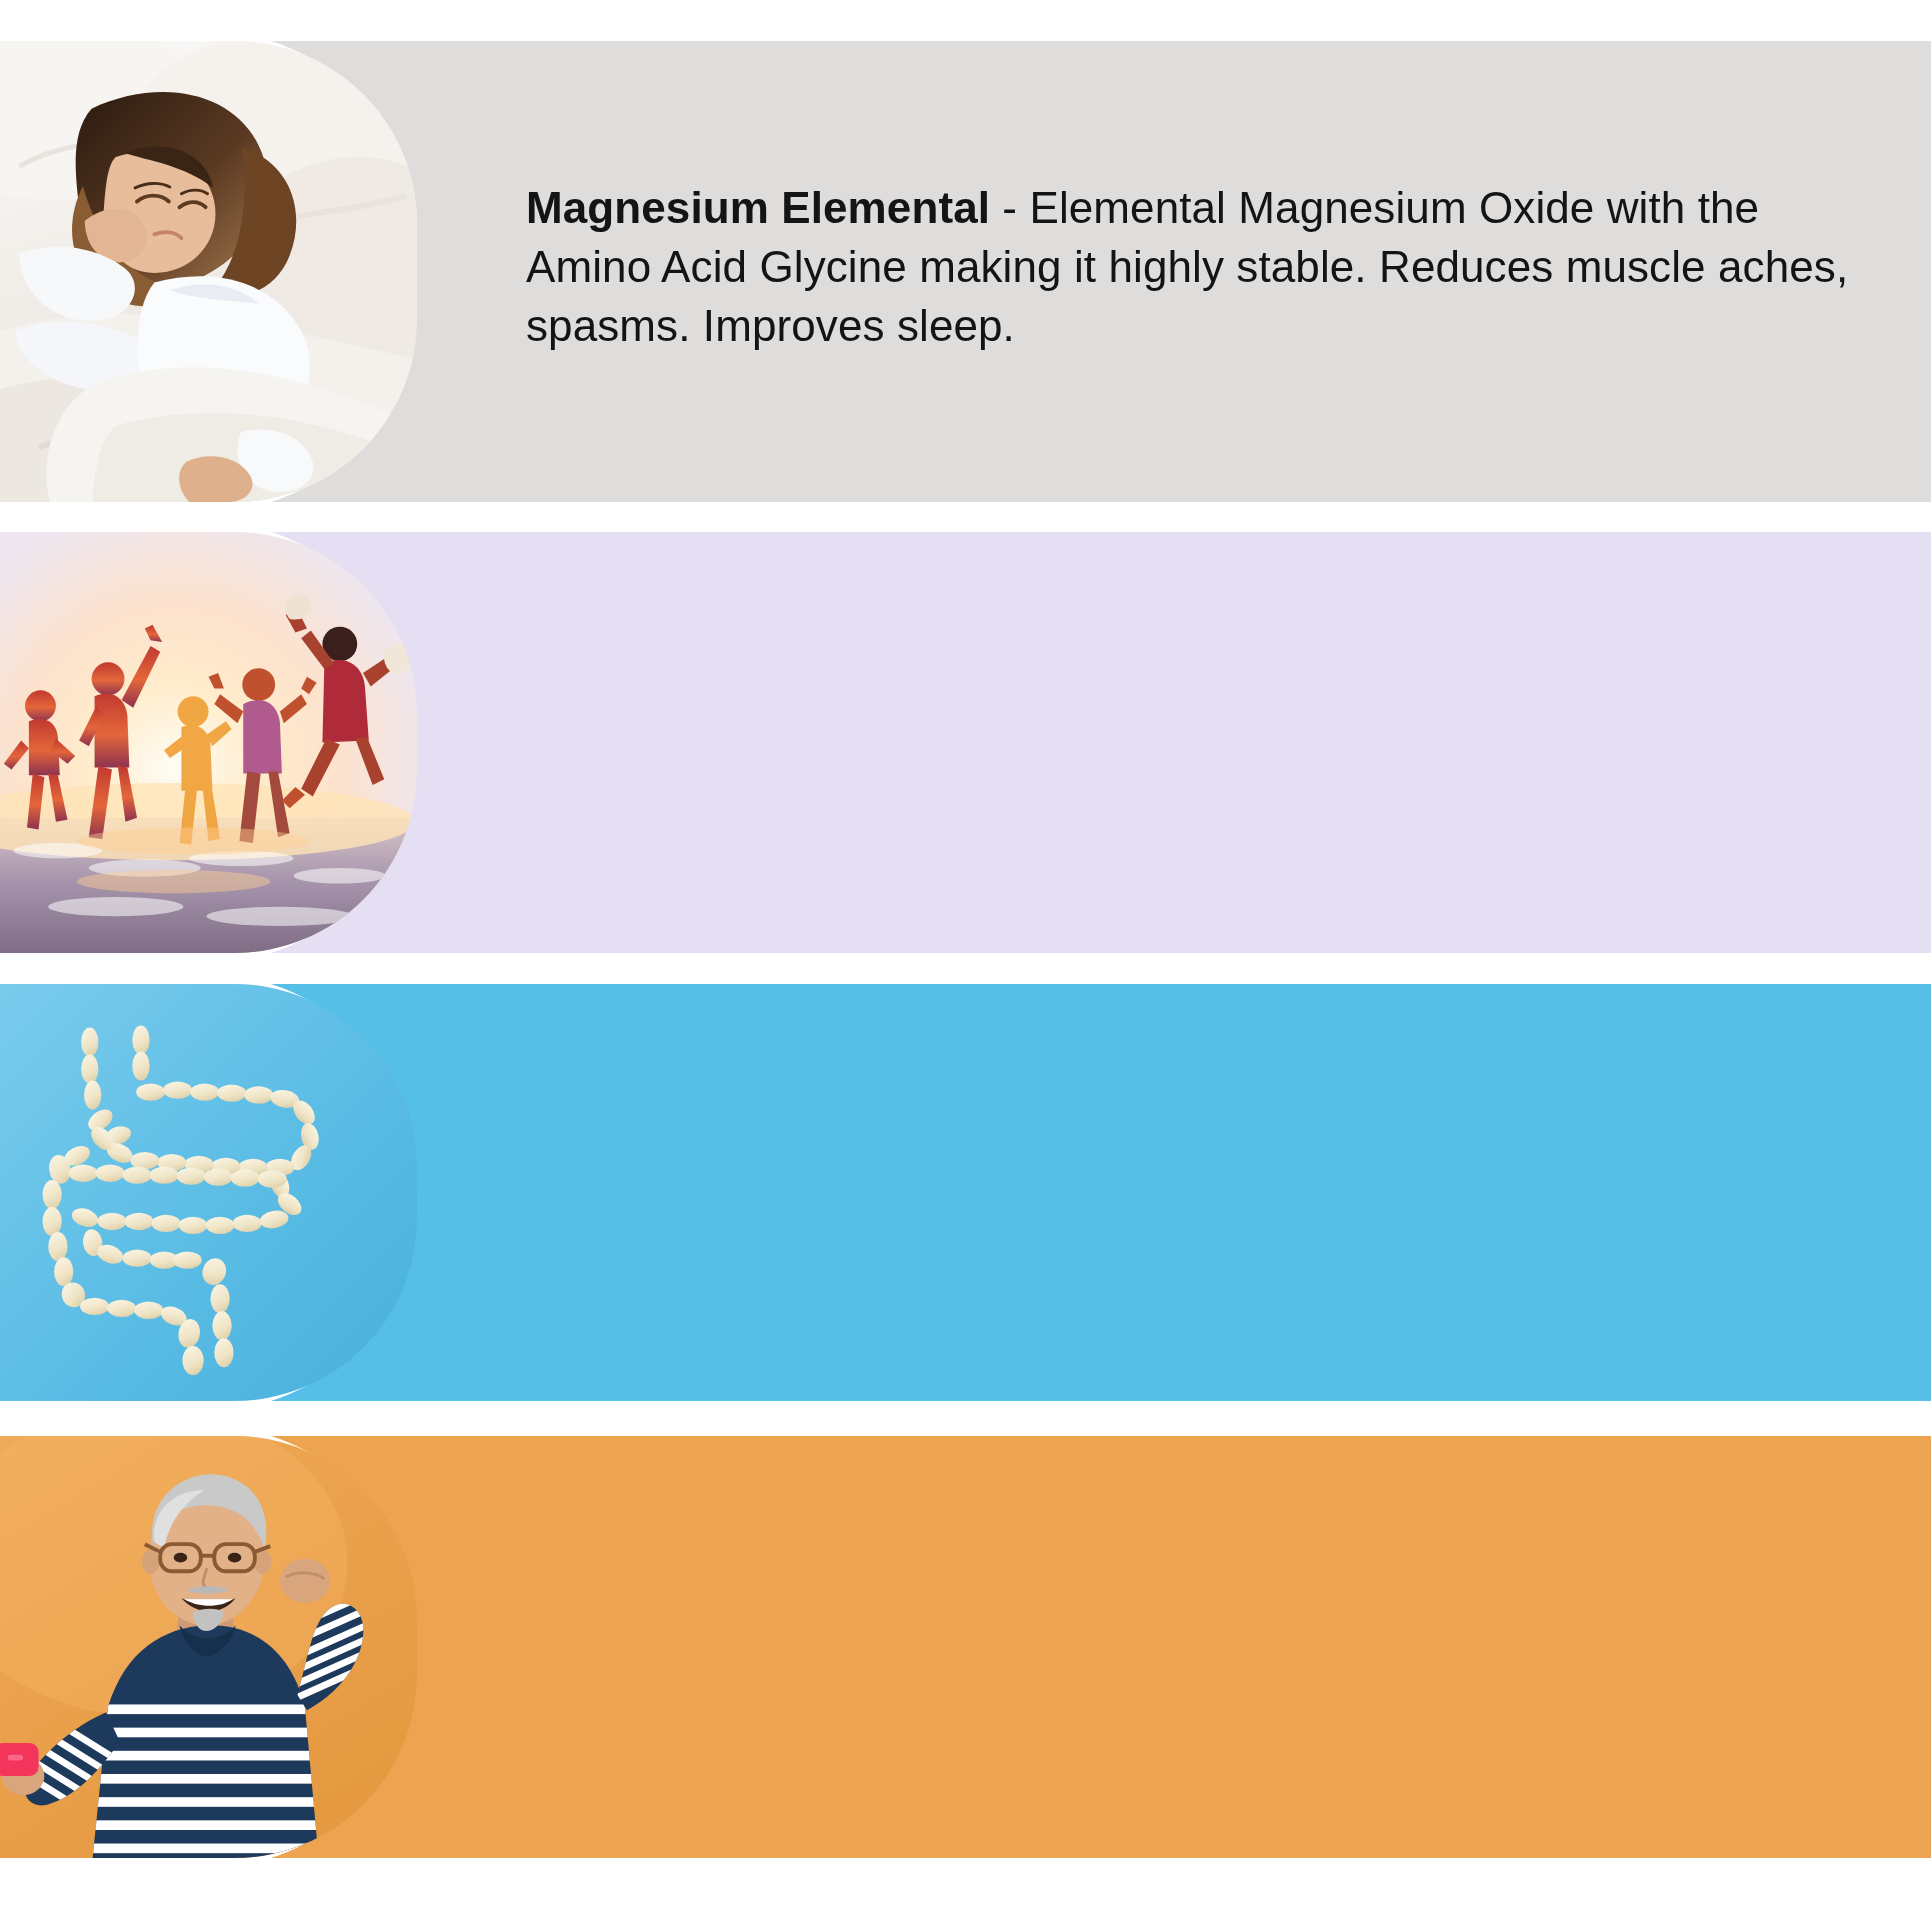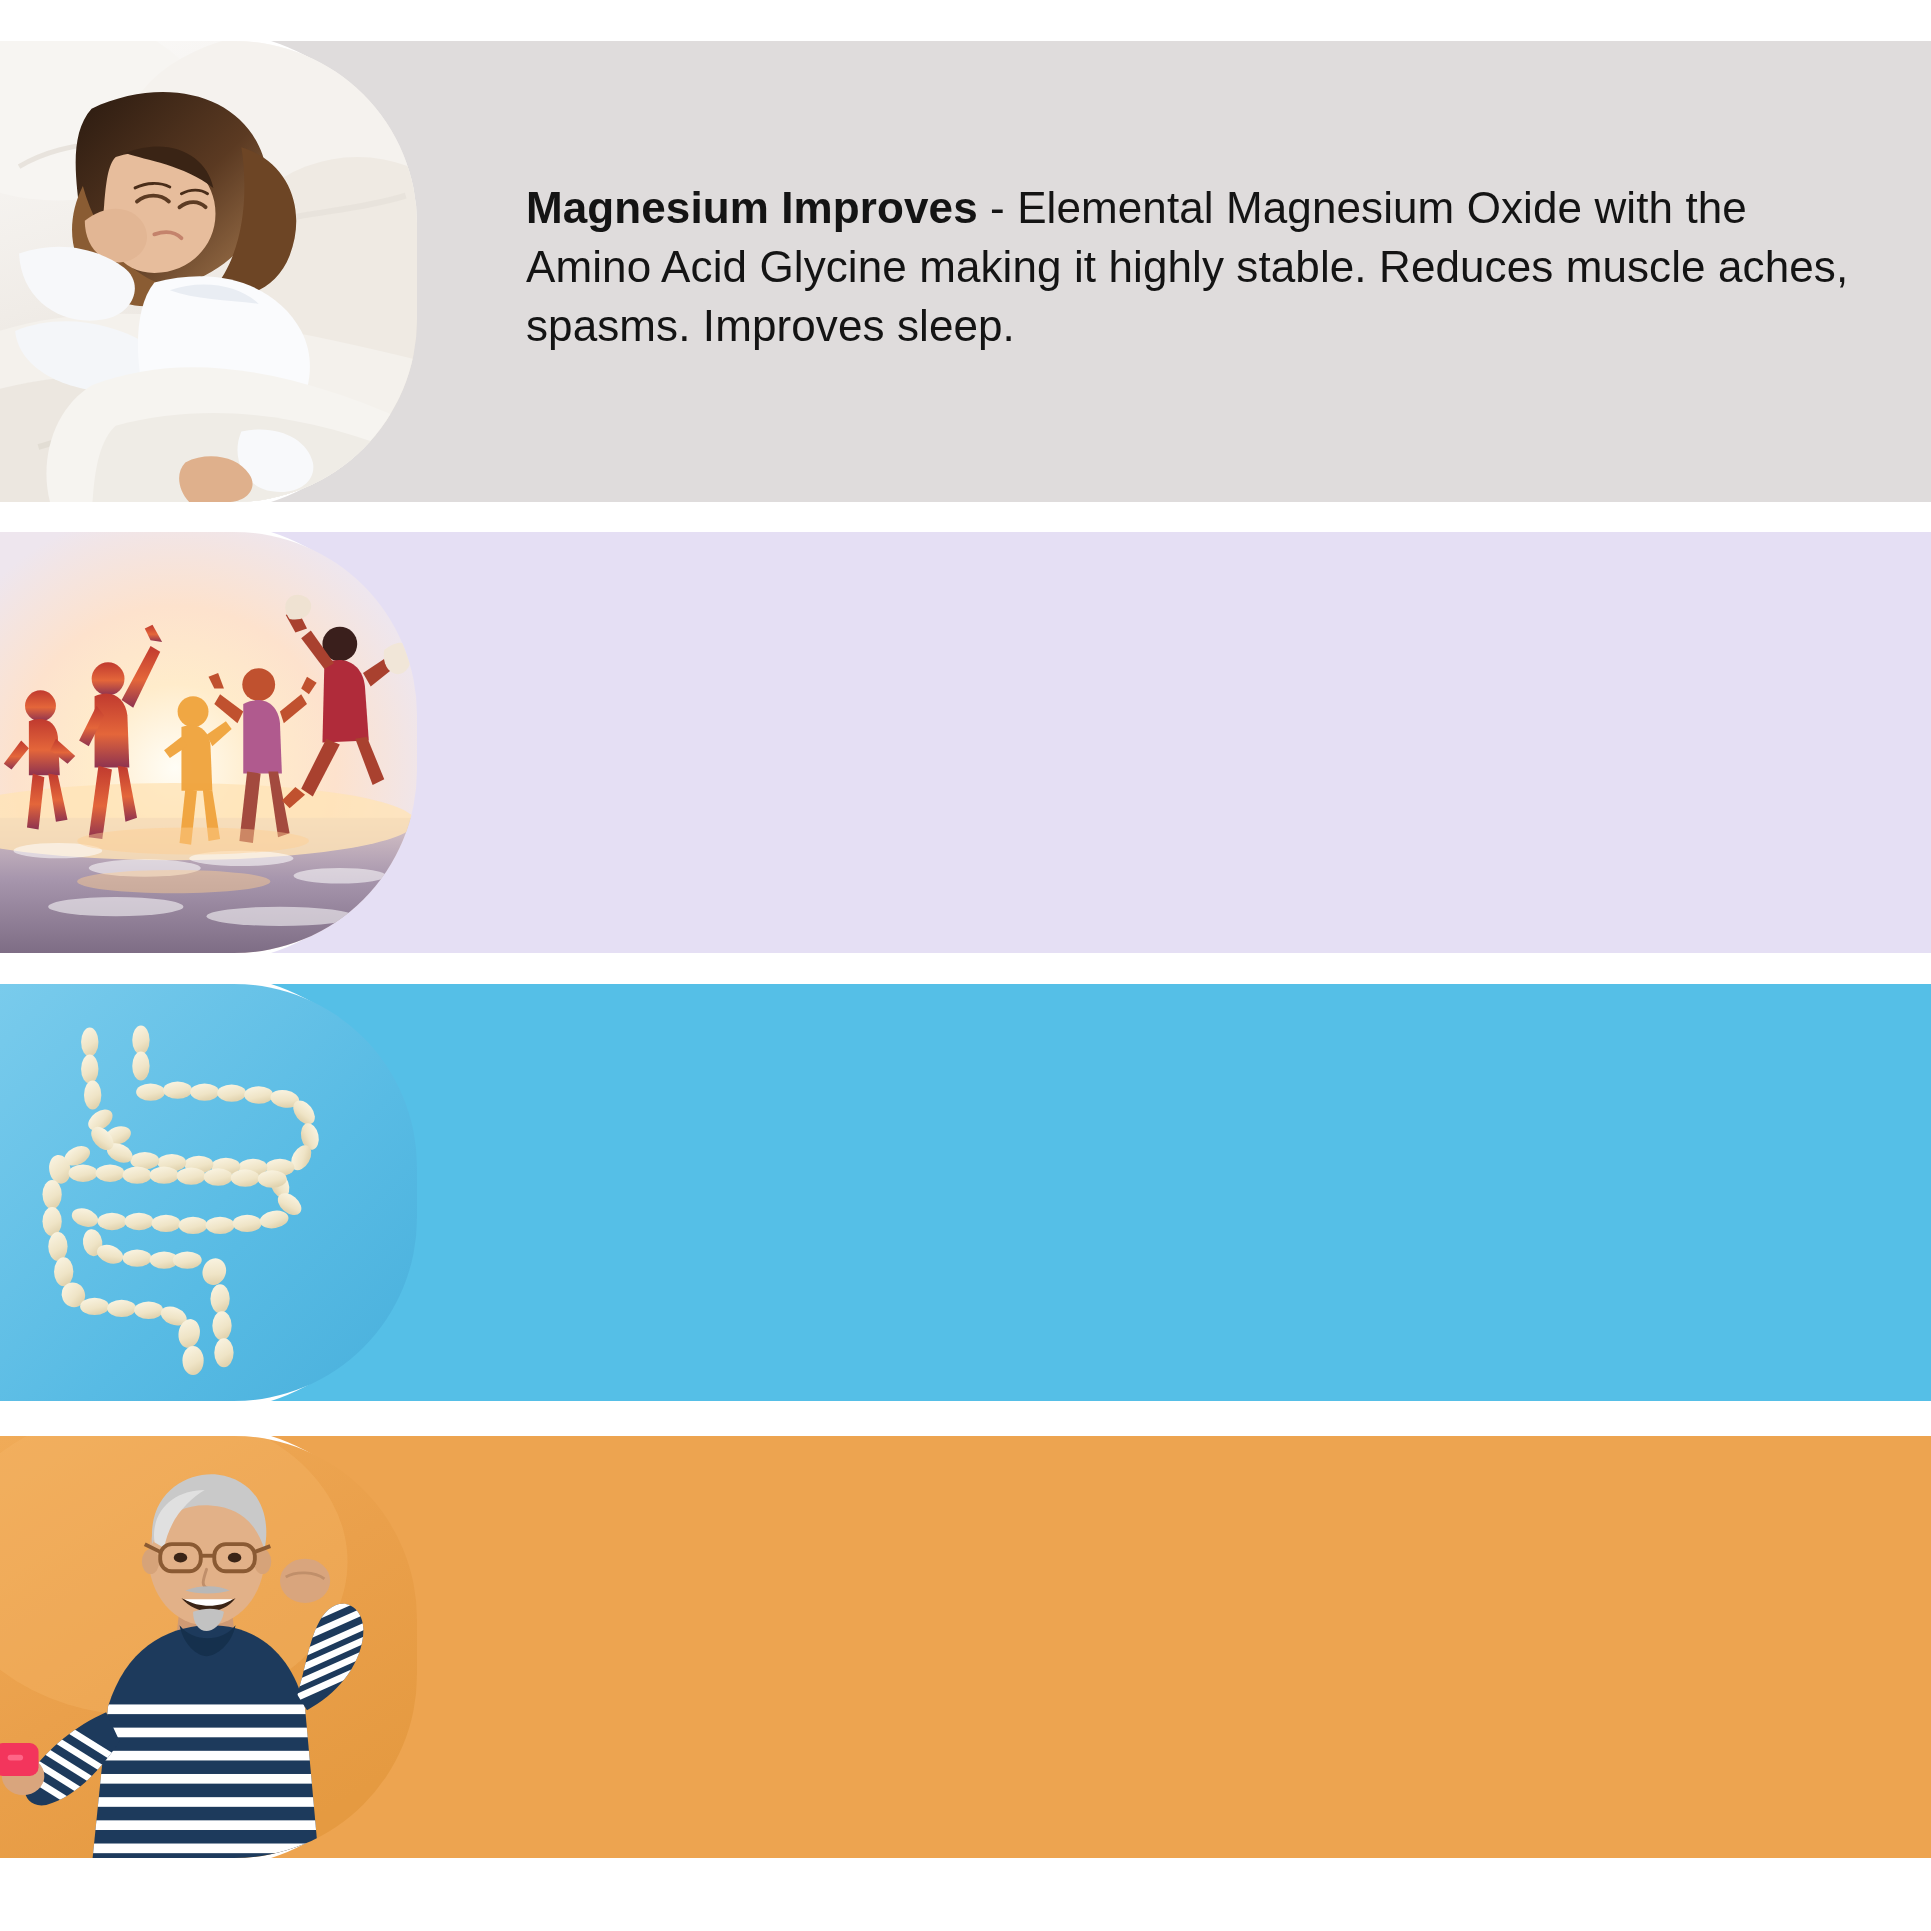--- a/index.html
+++ b/index.html
@@ -120,21 +120,21 @@
         <path d="M176 258 C208 246 248 252 268 272 C238 268 202 268 176 258 Z" fill="#e9edf3"></path>
 
         <path d="M96 356 C190 320 300 338 432 398 L432 477 L52 477 C40 430 58 378 96 356 Z" fill="#f6f4f0"></path>
         <path d="M120 398 C220 372 320 386 432 432 L432 477 L96 477 C98 442 104 412 120 398 Z" fill="#efece6"></path>
 
         <path d="M250 404 C288 396 318 412 324 436 C328 456 308 470 282 466 C254 462 238 432 250 404 Z" fill="#f8f9fb"></path>
         <path d="M192 436 C216 424 246 430 258 448 C268 462 256 477 236 477 L196 477 C184 464 182 446 192 436 Z" fill="#dfb08c"></path>
       </svg>
     </div>
     <div class="copy" id="copy-1" style="color: rgb(20, 20, 20);">
-      <b>Magnesium Improves</b><span> - </span><span>Elemental Magnesium Oxide with the Amino Acid Glycine making it highly stable. Reduces muscle aches, spasms. Improves sleep.</span>
+      <b>Magnesium Elemental</b><span> - </span><span>Elemental Magnesium Oxide with the Amino Acid Glycine making it highly stable. Reduces muscle aches, spasms. Improves sleep.</span>
     </div>
   </section>
 
   <section class="band" id="band-2" style="background: rgb(229, 223, 244);">
     <div class="photo-ring"></div>
     <div class="photo-wrap">
       <svg class="photo-svg" viewBox="0 0 432 436" preserveAspectRatio="xMidYMid slice">
         <defs>
           <radialGradient id="sun2" cx="0.42" cy="0.56" r="0.62">
             <stop offset="0%" stop-color="#fffdf6"></stop>

